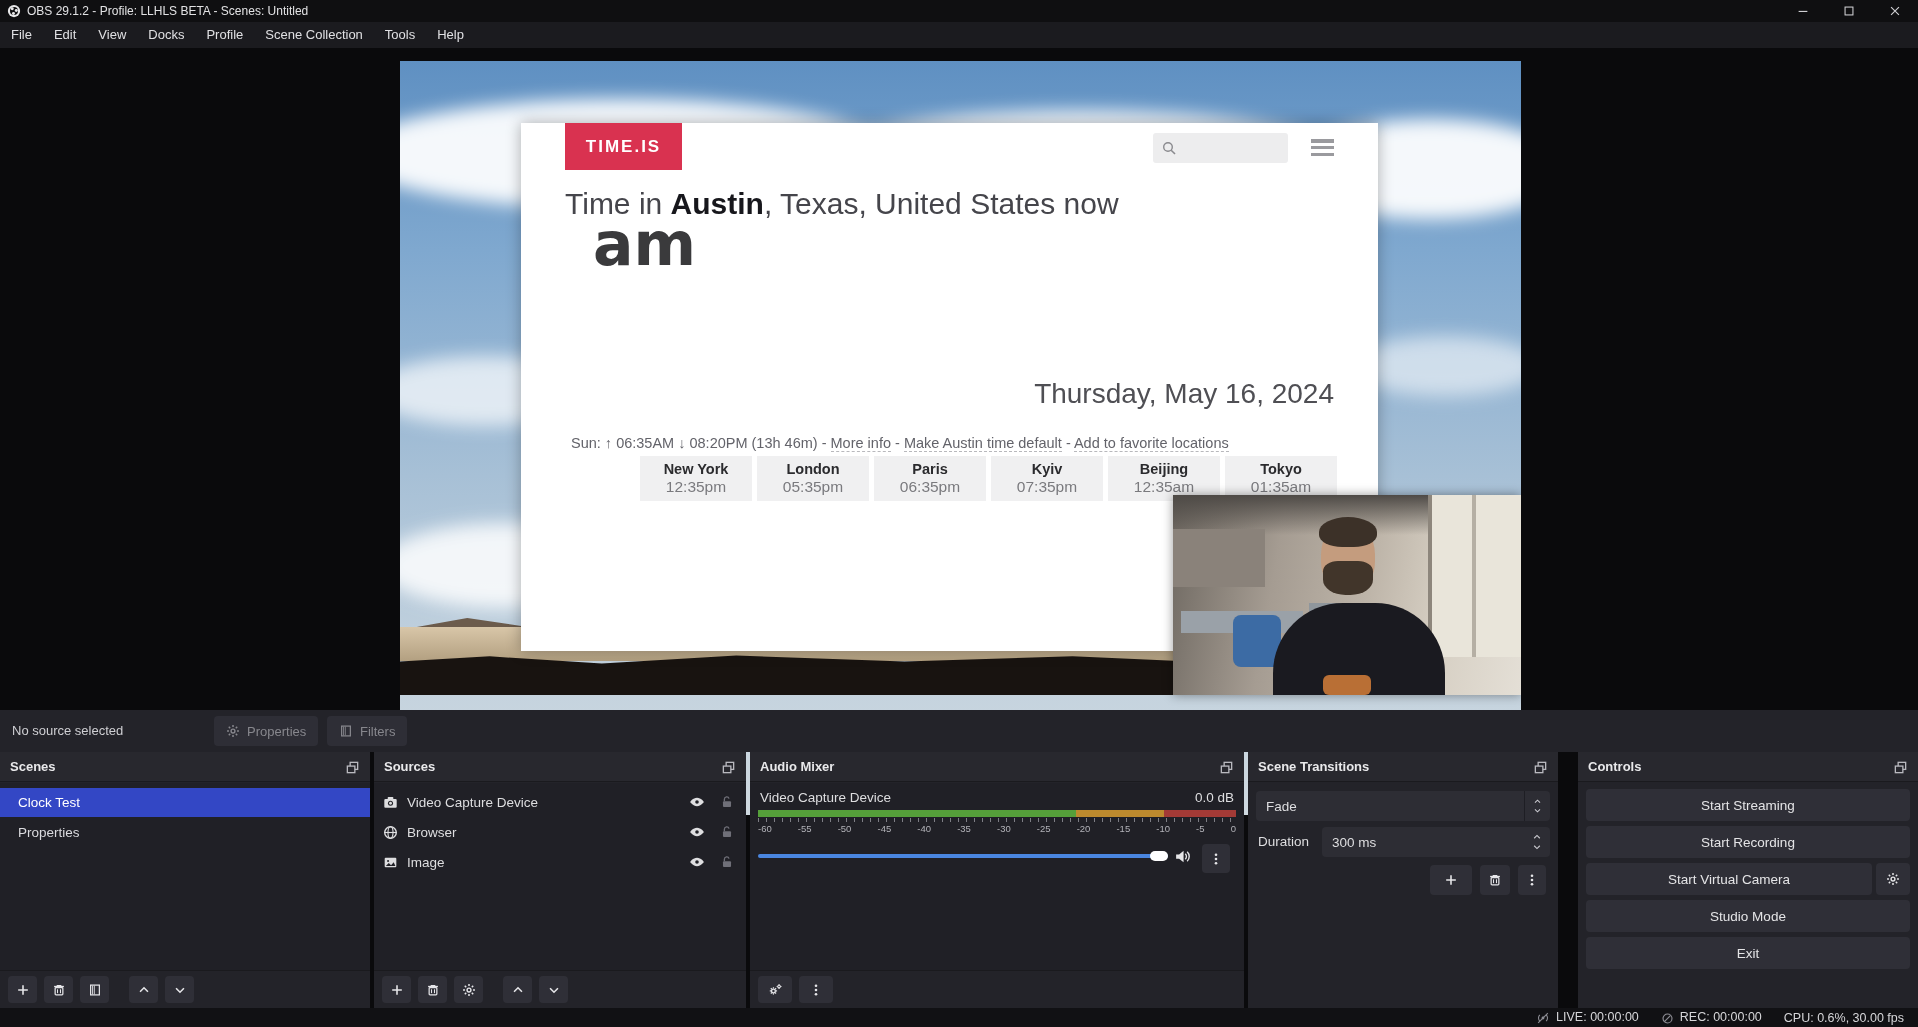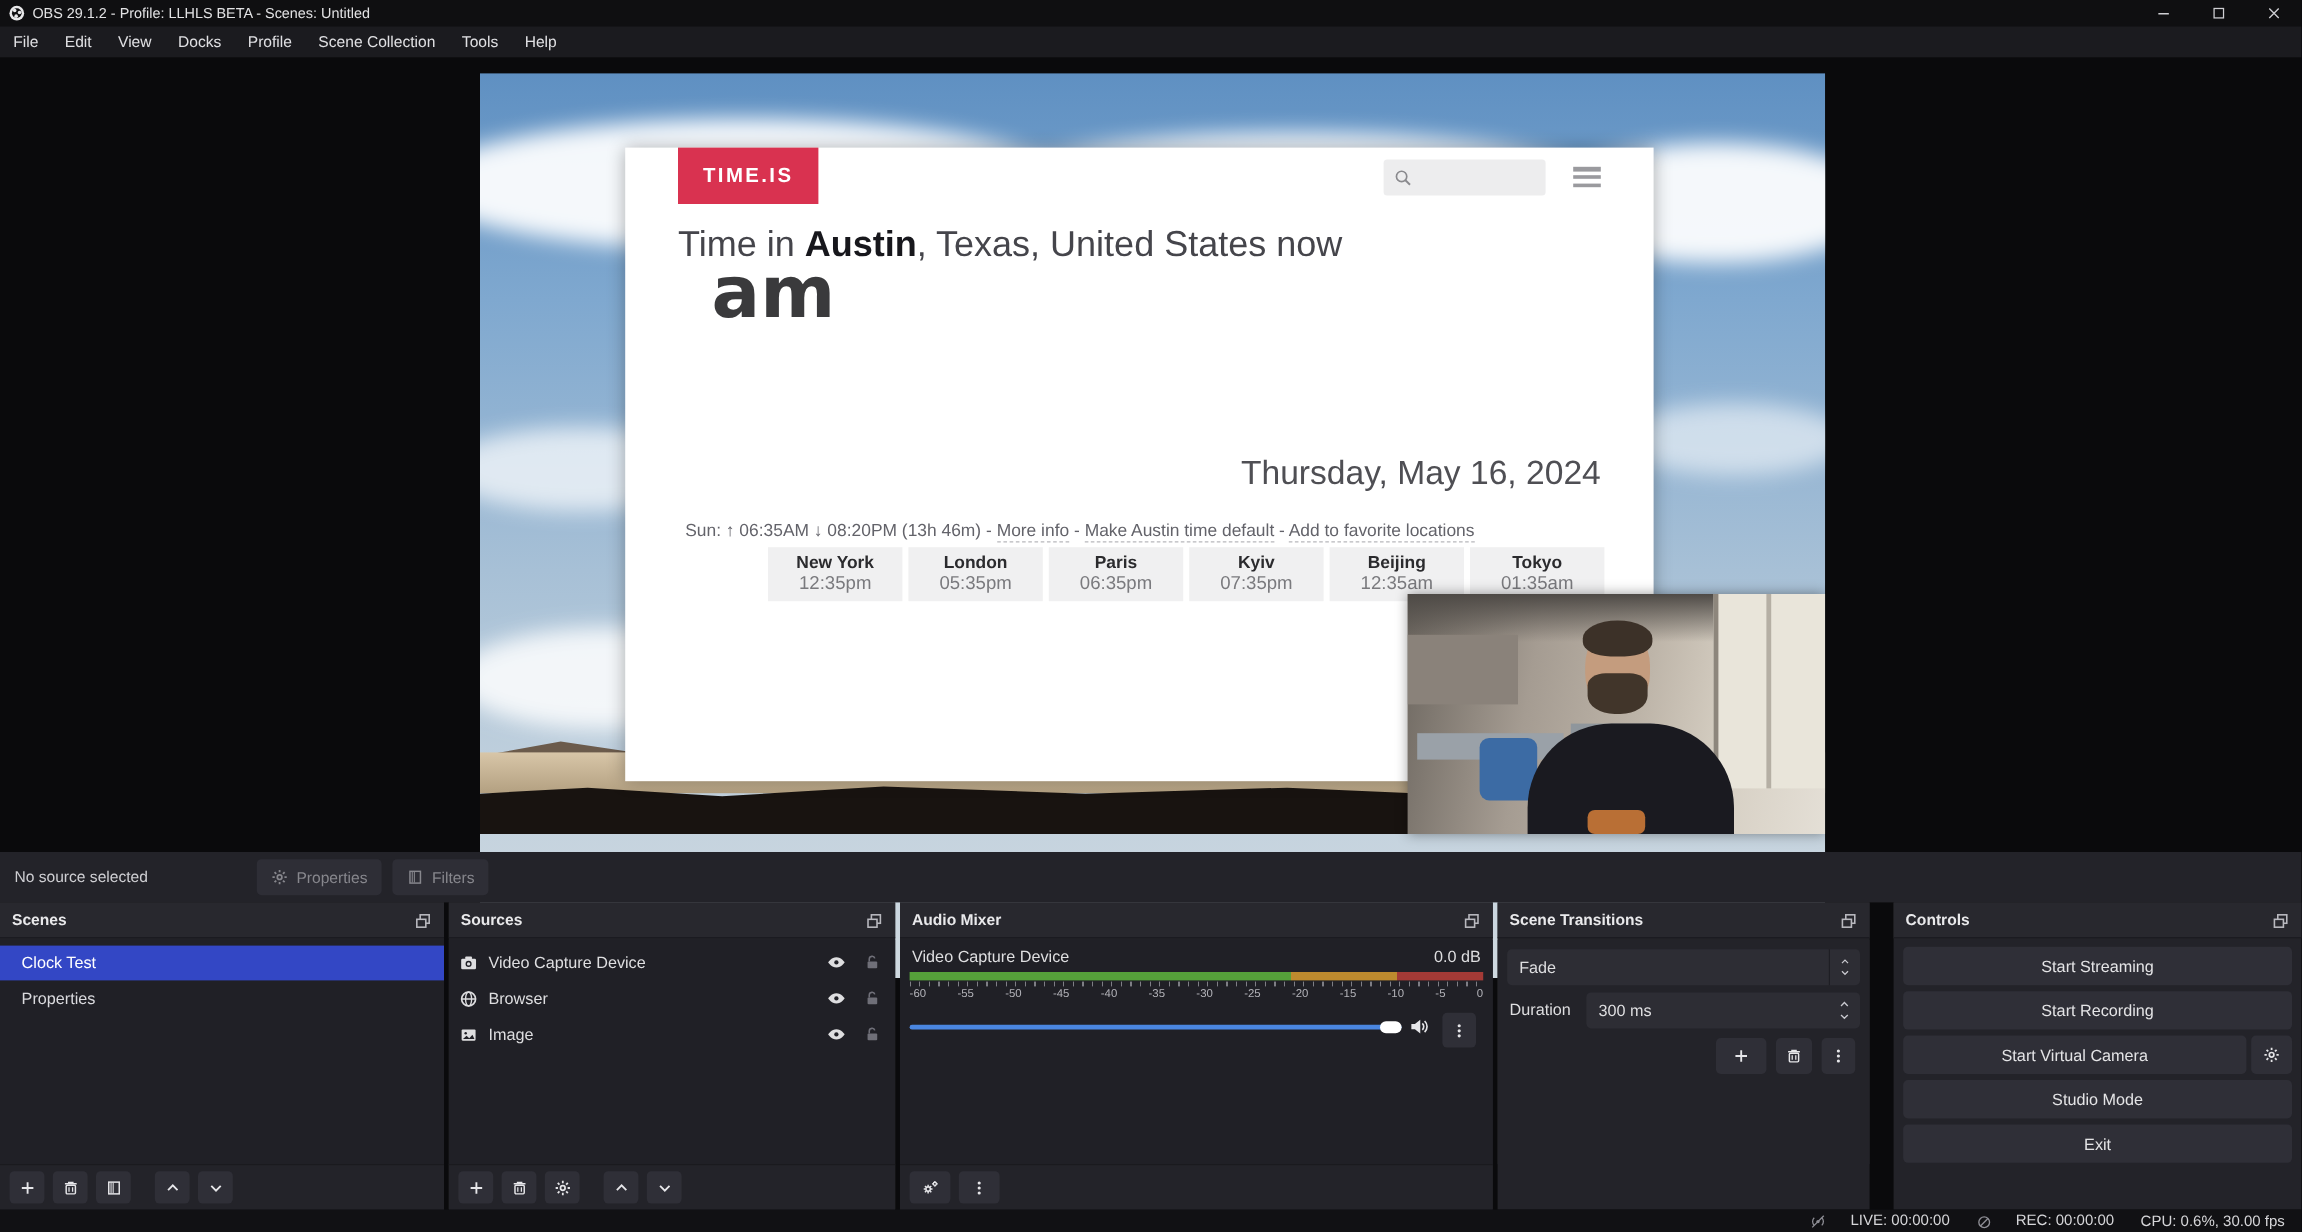--- a/index.html
+++ b/index.html
@@ -161,21 +161,21 @@
     flex-direction:column; gap:5px; }
   .ctl-row { display:flex; gap:4px; }
   .ctl-btn { flex:1; height:32px; background:#2f2f37; border-radius:4px; color:#e4e4e6; font-size:13.5px;
     display:flex; align-items:center; justify-content:center; }
   .ctl-gear { flex:0 0 34px; }
 
   
   .statusbar { position:absolute; left:0; top:1008px; width:1918px; height:19px; background:#111114;
     display:flex; align-items:center; justify-content:flex-end; gap:22px; padding-right:14px;
     font-size:12.5px; color:#d6d6d9; }
-  .sb-group { display:flex; align-items:center; gap:20px; }
+  .sb-group { display:flex; align-items:center; gap:6px; }
   .sb-ic { color:#8e8e95; }
 </style>
 </head>
 <body>
 
 <svg width="0" height="0" style="position:absolute">
 <defs>
   <symbol id="i-obs" viewBox="0 0 16 16">
     <circle cx="8" cy="8" r="7" fill="#e8e8ea"></circle>
     <circle cx="8" cy="8" r="4.6" fill="#0f0f11"></circle>

